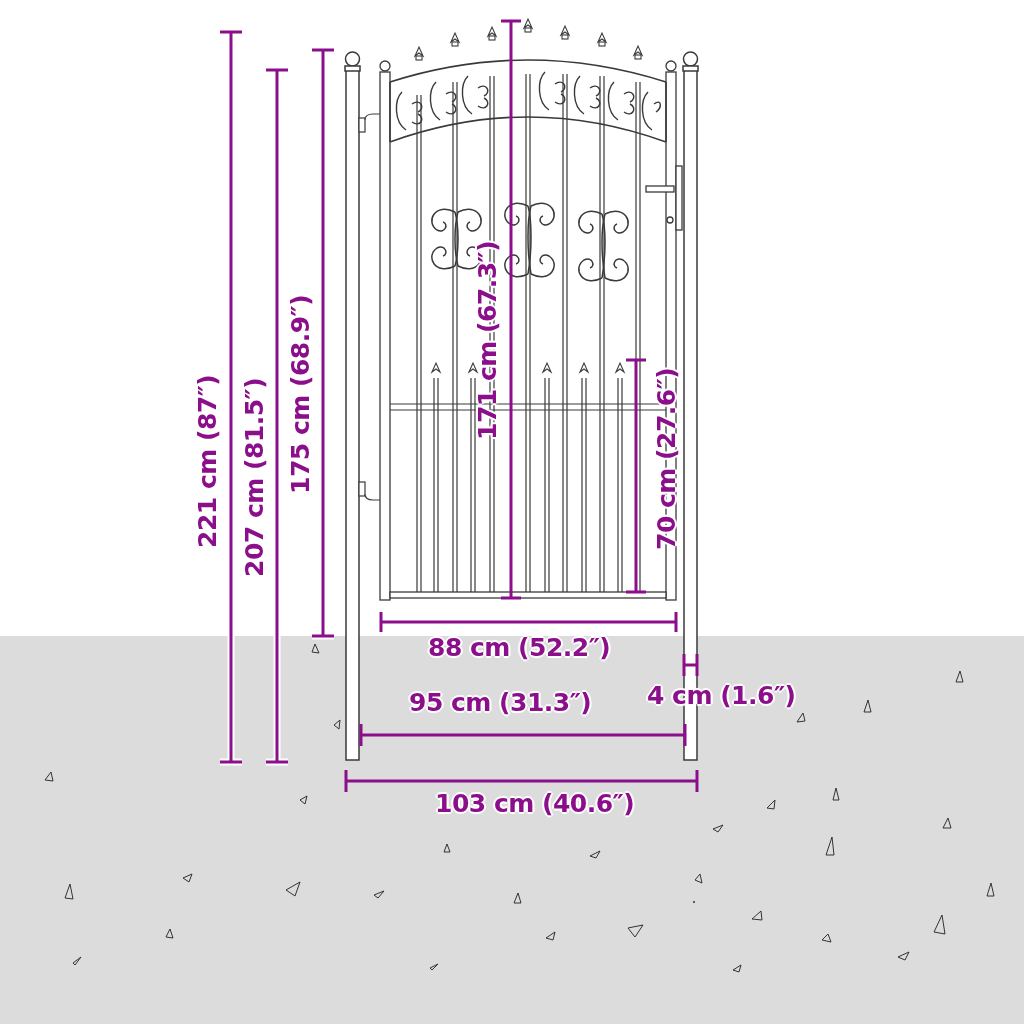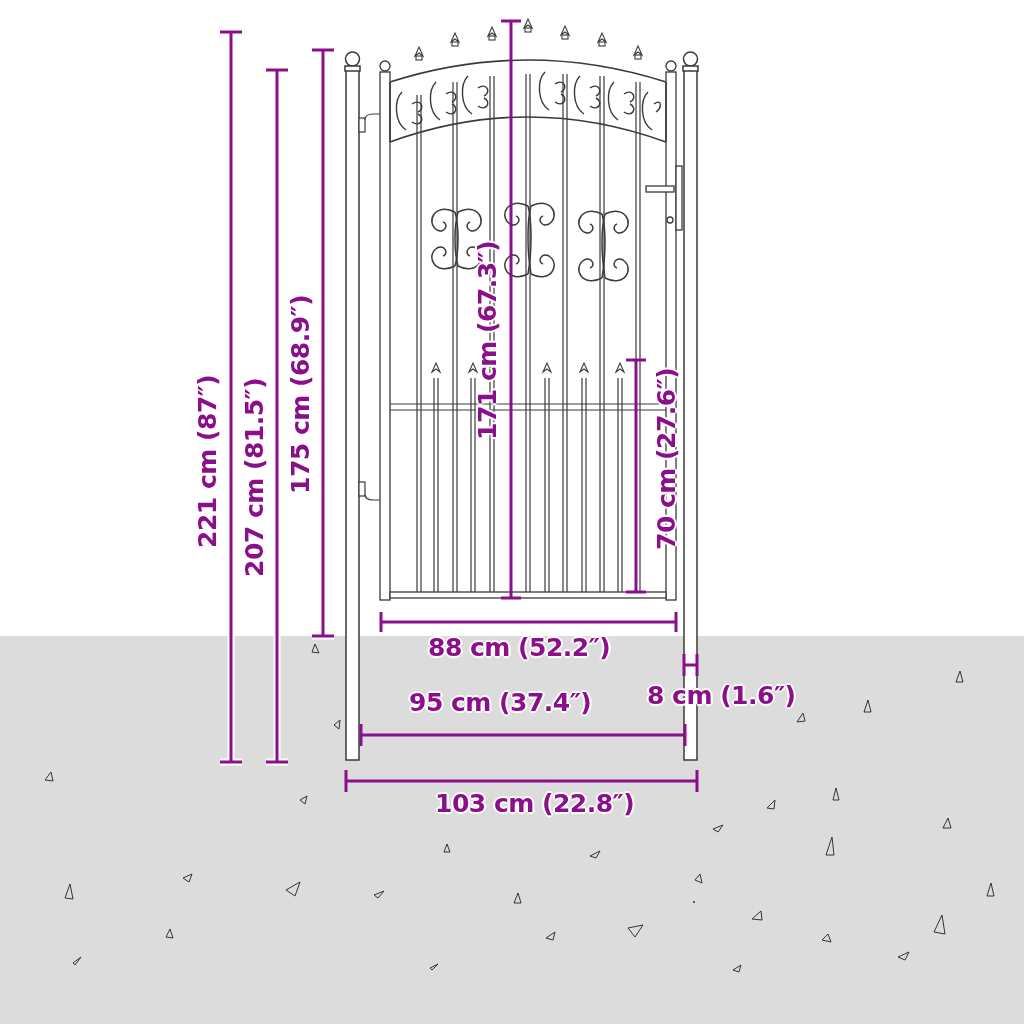--- a/index.html
+++ b/index.html
@@ -196,16 +196,16 @@
       <path d="M346,770 V792 M346,781 H697 M697,770 V792"></path>
     </g>
   </svg>
 
   <div class="dim-label vert" style="left:193px; top:548px;">221 cm (87″)</div>
   <div class="dim-label vert" style="left:240px; top:577px;">207 cm (81.5″)</div>
   <div class="dim-label vert" style="left:286px; top:494px;">175 cm (68.9″)</div>
   <div class="dim-label vert" style="left:473px; top:440px;">171 cm (67.3″)</div>
   <div class="dim-label vert" style="left:652px; top:550px;">70 cm (27.6″)</div>
   <div class="dim-label" style="left:428px; top:633px;">88 cm (52.2″)</div>
-  <div class="dim-label" style="left:647px; top:681px;">8 cm (1.6″)</div>
-  <div class="dim-label" style="left:409px; top:688px;">95 cm (37.4″)</div>
-  <div class="dim-label" style="left:435px; top:789px;">103 cm (22.8″)</div>
+  <div class="dim-label" style="left:647px; top:681px;">4 cm (1.6″)</div>
+  <div class="dim-label" style="left:409px; top:688px;">95 cm (31.3″)</div>
+  <div class="dim-label" style="left:435px; top:789px;">103 cm (40.6″)</div>
 </div>
 
 </body></html>

